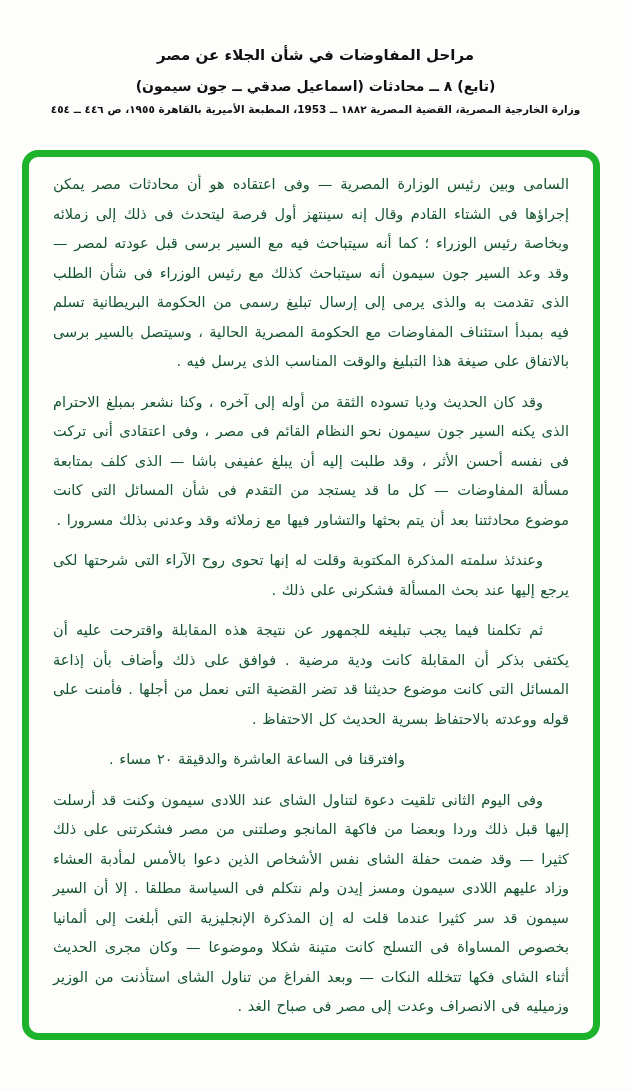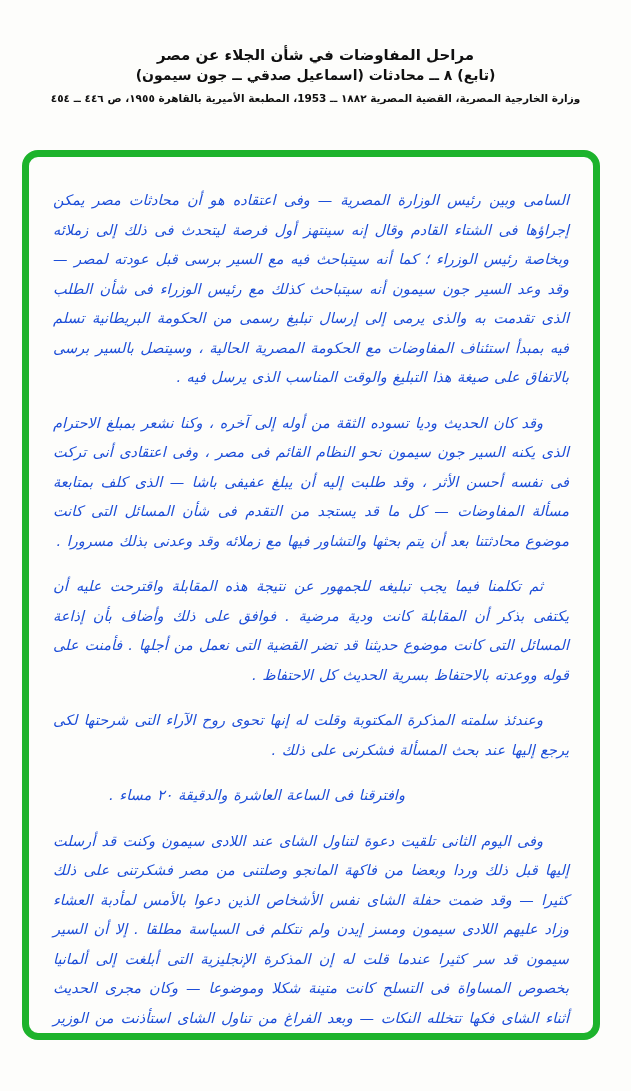--- a/index.html
+++ b/index.html
@@ -23,21 +23,21 @@
     color: #101010;
   }
   .doc-title {
     font-size: 15px;
     font-weight: bold;
     letter-spacing: 0.5px;
   }
   .doc-subtitle {
     font-size: 14px;
     font-weight: bold;
-    margin-top: 3px;
+    margin-top: 14px;
   }
   .doc-source {
     font-size: 10.5px;
     font-weight: bold;
     margin-top: 9px;
     white-space: nowrap;
   }
   
   .annotation-box {
     position: absolute;
@@ -48,27 +48,26 @@
     box-sizing: border-box;
     border: 7px solid #1db32c;
     border-radius: 16px;
     background: transparent;
     padding: 13px 24px 8px 24px;
     direction: rtl;
     overflow: hidden;
   }
   
   .body-text p {
-    margin: 16px 0 11px 0;
+    margin: 0 0 11px 0;
     font-size: 14.5px;
     line-height: 29.5px;
-    color: #1d4ed8;
+    color: #14532d;
     text-align: justify;
     word-spacing: 1px;
-    font-style: italic;
   }
   .body-text p.indent {
     text-indent: 26px;
   }
   .body-text p.time-line {
     text-align: center;
     margin-right: 108px;
     text-indent: 0;
   }
   .body-text p.last-line {
@@ -83,21 +82,21 @@
   <div class="doc-header">
     <div class="doc-title">مراحل المفاوضات في شأن الجلاء عن مصر</div>
     <div class="doc-subtitle">(تابع) ٨ ــ محادثات (اسماعيل صدقي ــ جون سيمون)</div>
     <div class="doc-source">وزارة الخارجية المصرية، القضية المصرية ١٨٨٢ ــ 1953، المطبعة الأميرية بالقاهرة ١٩٥٥، ص ٤٤٦ ــ ٤٥٤</div>
   </div>
 
   <div class="annotation-box">
     <div class="body-text">
       <p>السامى وبين رئيس الوزارة المصرية — وفى اعتقاده هو أن محادثات مصر يمكن إجراؤها فى الشتاء القادم وقال إنه سينتهز أول فرصة ليتحدث فى ذلك إلى زملائه وبخاصة رئيس الوزراء ؛ كما أنه سيتباحث فيه مع السير برسى قبل عودته لمصر — وقد وعد السير جون سيمون أنه سيتباحث كذلك مع رئيس الوزراء فى شأن الطلب الذى تقدمت به والذى يرمى إلى إرسال تبليغ رسمى من الحكومة البريطانية تسلم فيه بمبدأ استئناف المفاوضات مع الحكومة المصرية الحالية ، وسيتصل بالسير برسى بالاتفاق على صيغة هذا التبليغ والوقت المناسب الذى يرسل فيه .</p>
       <p class="indent">وقد كان الحديث وديا تسوده الثقة من أوله إلى آخره ، وكنا نشعر بمبلغ الاحترام الذى يكنه السير جون سيمون نحو النظام القائم فى مصر ، وفى اعتقادى أنى تركت فى نفسه أحسن الأثر ، وقد طلبت إليه أن يبلغ عفيفى باشا — الذى كلف بمتابعة مسألة المفاوضات — كل ما قد يستجد من التقدم فى شأن المسائل التى كانت موضوع محادثتنا بعد أن يتم بحثها والتشاور فيها مع زملائه وقد وعدنى بذلك مسرورا .</p>
+      <p class="indent">وعندئذ سلمته المذكرة المكتوبة وقلت له إنها تحوى روح الآراء التى شرحتها لكى يرجع إليها عند بحث المسألة فشكرنى على ذلك .</p>
       <p class="indent">ثم تكلمنا فيما يجب تبليغه للجمهور عن نتيجة هذه المقابلة واقترحت عليه أن يكتفى بذكر أن المقابلة كانت ودية مرضية . فوافق على ذلك وأضاف بأن إذاعة المسائل التى كانت موضوع حديثنا قد تضر القضية التى نعمل من أجلها . فأمنت على قوله ووعدته بالاحتفاظ بسرية الحديث كل الاحتفاظ .</p>
-      <p class="indent">وعندئذ سلمته المذكرة المكتوبة وقلت له إنها تحوى روح الآراء التى شرحتها لكى يرجع إليها عند بحث المسألة فشكرنى على ذلك .</p>
       <p class="time-line">وافترقنا فى الساعة العاشرة والدقيقة ٢٠ مساء .</p>
       <p class="indent">وفى اليوم الثانى تلقيت دعوة لتناول الشاى عند اللادى سيمون وكنت قد أرسلت إليها قبل ذلك وردا وبعضا من فاكهة المانجو وصلتنى من مصر فشكرتنى على ذلك كثيرا — وقد ضمت حفلة الشاى نفس الأشخاص الذين دعوا بالأمس لمأدبة العشاء وزاد عليهم اللادى سيمون ومسز إيدن ولم نتكلم فى السياسة مطلقا . إلا أن السير سيمون قد سر كثيرا عندما قلت له إن المذكرة الإنجليزية التى أبلغت إلى ألمانيا بخصوص المساواة فى التسلح كانت متينة شكلا وموضوعا — وكان مجرى الحديث أثناء الشاى فكها تتخلله النكات — وبعد الفراغ من تناول الشاى استأذنت من الوزير وزميليه فى الانصراف وعدت إلى مصر فى صباح الغد .</p>
       <p class="indent last-line">وفى ظنى أن مسألة الاتفاق مع بريطانيا العظمى قد خطت بفضل هذه المحادثة خطوة كبيرة</p>
     </div>
   </div>
 
 </div>
 
 </body></html>

